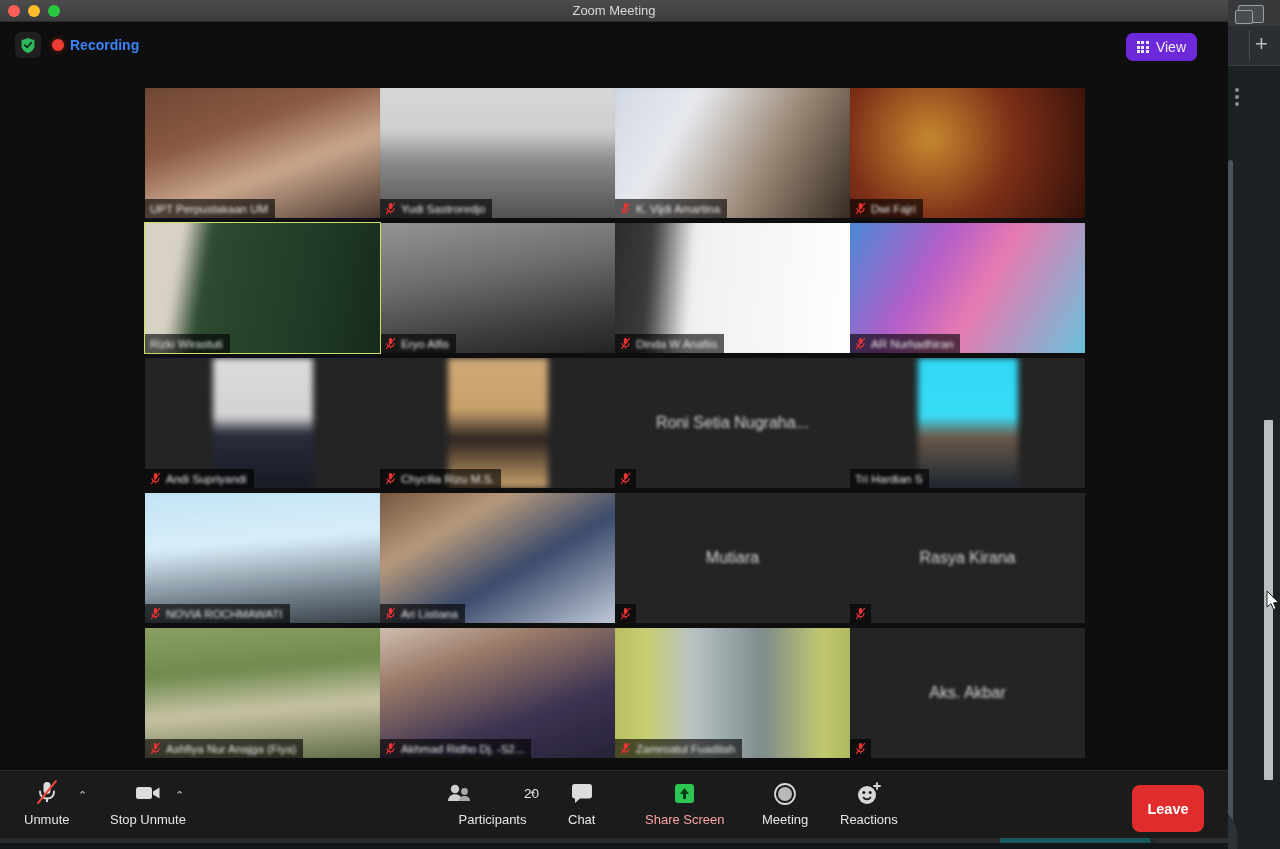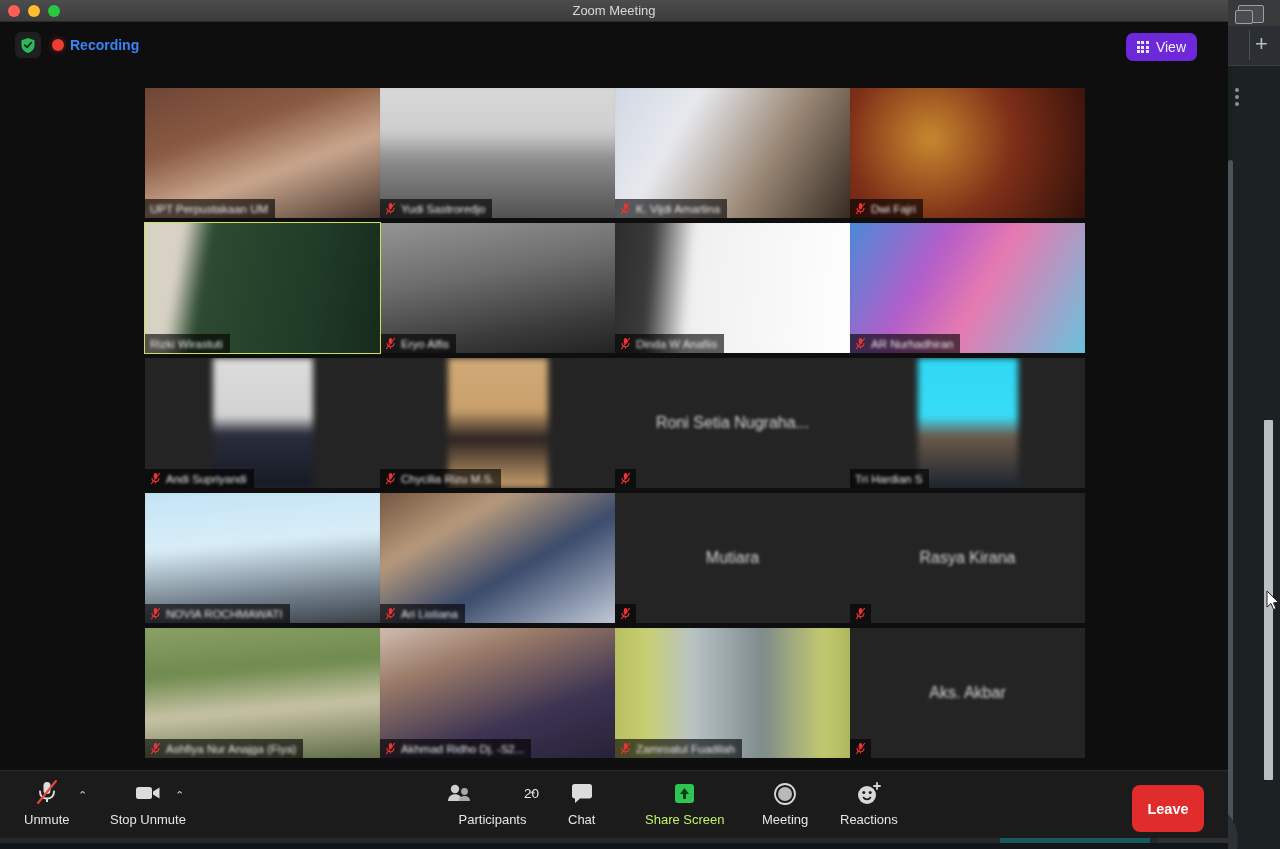--- a/index.html
+++ b/index.html
@@ -157,21 +157,21 @@
   .toolbar {
     position:absolute; left:0; bottom:0; width:1228px; height:68px;
     background:#1b1b1b; border-top:1px solid #2a2a2a;
   }
   .tb-item {
     position:absolute; top:8px; display:flex; flex-direction:column;
     align-items:center; width:auto; cursor:pointer;
   }
   .tb-ico { height:28px; display:flex; align-items:flex-end; justify-content:center; }
   .tb-label { color:#e6e6e6; font-size:13px; margin-top:5px; white-space:nowrap; }
-  .tb-label.green { color:#bef264; }
+  .tb-label.green { color:#fca5a5; }
   .caret {
     position:absolute; top:18px; color:#cfcfcf; font-size:11px;
     font-family:"DejaVu Sans", sans-serif; cursor:pointer;
   }
   .leave-btn {
     position:absolute; right:24px; top:14px; width:72px; height:47px;
     background:#e02c2c; border-radius:8px; color:#fff;
     font-size:14.5px; font-weight:700;
     display:flex; align-items:center; justify-content:center; cursor:pointer;
   }

